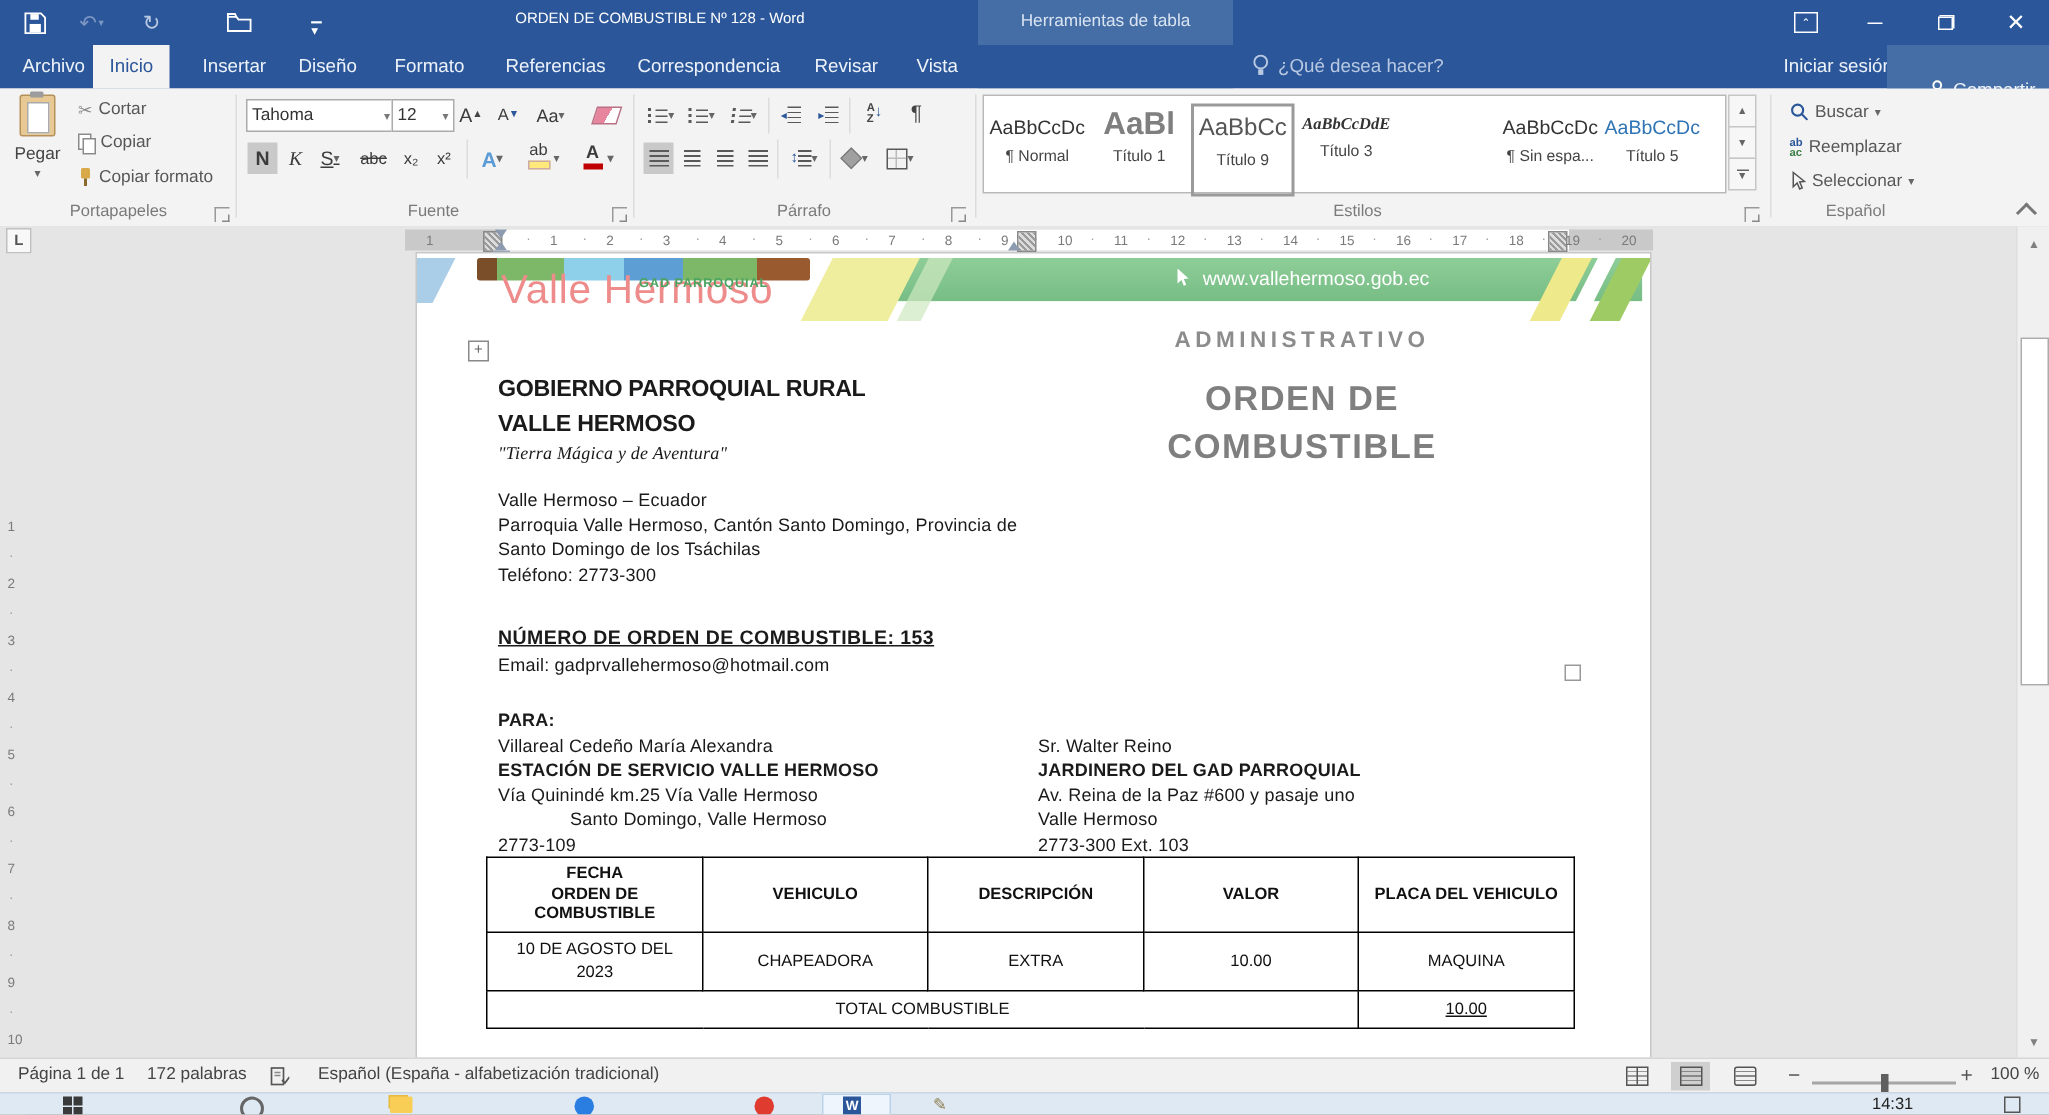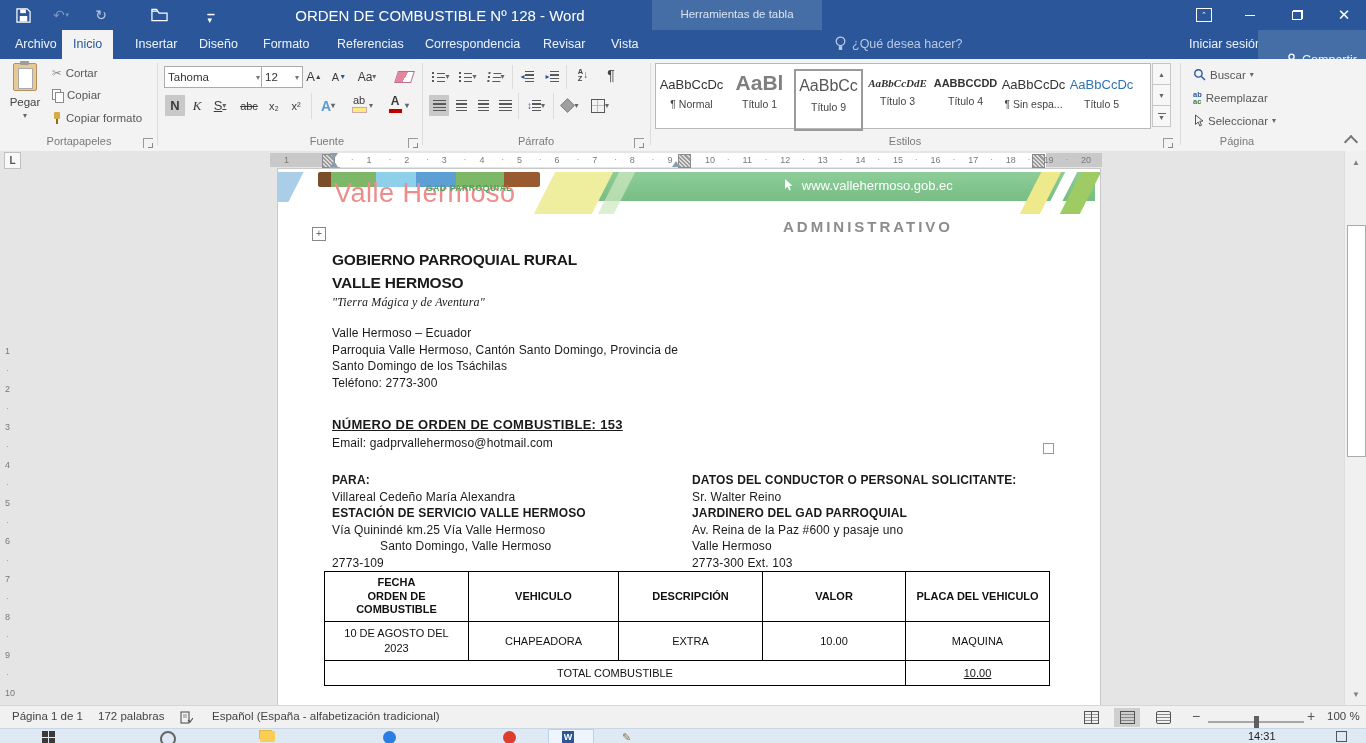--- a/index.html
+++ b/index.html
@@ -2,21 +2,21 @@
 <html><head>
 <meta charset="utf-8">
 <style>
   html,body{margin:0;padding:0;background:#9aa0a6;}
   .app{position:relative;width:1366px;height:743px;overflow:hidden;
        font-family:"Liberation Sans",sans-serif;background:#e5e5e5;-webkit-font-smoothing:antialiased;}
   .abs{position:absolute;}
   
   .titlebar{position:absolute;left:0;top:0;width:1366px;height:30px;background:#2b579a;color:#fff;}
   .qa-btn{position:absolute;top:4px;width:26px;height:22px;display:flex;align-items:center;justify-content:center;color:#fff;font-size:14px;}
-  .title-text{position:absolute;left:160px;top:7px;width:560px;text-align:center;font-size:15px;color:#fff;white-space:nowrap;}
+  .title-text{position:absolute;left:160px;top:7px;width:560px;text-align:center;font-size:10px;color:#fff;white-space:nowrap;}
   .winbtn{position:absolute;top:0;width:44px;height:30px;display:flex;align-items:center;justify-content:center;color:#fff;font-size:13px;}
   .ctx-overlay{position:absolute;left:652px;top:0;width:170px;height:59px;background:#456ea6;}
   .ctx-label{position:absolute;left:0;top:8px;width:170px;text-align:center;font-size:11.5px;color:#d9e4f2;}
   
   .tabsrow{position:absolute;left:0;top:30px;width:1366px;height:29px;background:#2b579a;}
   .rtab{position:absolute;top:0;height:29px;line-height:29px;padding:0 11px;font-size:12.5px;color:#eef3fa;white-space:nowrap;}
   .rtab.active{background:#f3f3f3;color:#2b579a;}
   .tellme{position:absolute;top:0;height:29px;line-height:29px;font-size:12.5px;color:#b9c9e2;white-space:nowrap;}
   
   .ribbon{position:absolute;left:0;top:59px;width:1366px;height:92px;background:#f3f3f3;border-bottom:1px solid #d2d2d2;font-size:11.5px;color:#444;}
@@ -240,21 +240,21 @@
     <div class="fbtn" style="left:344px;top:34px;width:30px;flex-direction:column;font-size:11px;">
       <span>ab</span>
       <span class="ubar" style="background:#ffe97a;border:1px solid #caa;"></span>
       <span class="car" style="position:absolute;right:1px;top:8px;">▾</span>
     </div>
     <div class="fbtn" style="left:380px;top:34px;width:30px;flex-direction:column;font-size:12px;font-weight:bold;">
       <span>A</span>
       <span class="ubar" style="background:#c00000;"></span>
       <span class="car" style="position:absolute;right:1px;top:8px;">▾</span>
     </div>
-    <div class="glabel" style="left:234px;width:110px;text-align:right;">Fuente</div>
+    <div class="glabel" style="left:234px;width:110px;">Fuente</div>
     <div class="dlauncher" style="left:408px;top:79px;"></div>
     <div class="gsep" style="left:422px;"></div>
 
     <div class="fbtn" style="left:429px;top:7px;width:24px;">
         <span class="dotline"></span>
         <span class="car">▾</span>
       </div>
     <div class="fbtn" style="left:456px;top:7px;width:24px;">
         <span class="dotline"></span>
         <span class="car">▾</span>
@@ -324,24 +324,20 @@
         <span class="lab" style="margin-top:3px;">Título 1</span>
       </div>
       <div class="stylecell" style="left:138px;border:2px solid #9a9a9a;width:65px;height:58px;">
         <span class="prev" style="font-size:16px;color:#555;margin-top:6px;">AaBbCc</span>
         <span class="lab">Título 9</span>
       </div>
       <div class="stylecell" style="left:208px;">
         <span class="prev" style="font-size:11px;font-style:italic;font-family:'Liberation Serif',serif;font-weight:bold;">AaBbCcDdE</span>
         <span class="lab">Título 3</span>
       </div>
-      <div class="stylecell" style="left:276px;">
-        <span class="prev" style="font-size:11px;font-weight:bold;">AABBCCDD</span>
-        <span class="lab">Título 4</span>
-      </div>
       <div class="stylecell" style="left:344px;">
         <span class="prev">AaBbCcDc</span>
         <span class="lab">¶ Sin espa...</span>
       </div>
       <div class="stylecell" style="left:412px;">
         <span class="prev" style="color:#2e74b5;">AaBbCcDc</span>
         <span class="lab">Título 5</span>
       </div>
     </div>
     <div class="abs" style="left:1152px;top:4px;width:17px;height:64px;">
@@ -368,21 +364,21 @@
         </span>
       <span>Reemplazar</span>
     </div>
     <div class="smallbtn" style="left:1193px;top:55px;">
       <svg width="11" height="13" viewBox="0 0 10 13">
           <path d="M2 1 L2 10.5 L4.6 8 L6.3 12 L8 11.2 L6.3 7.3 L9.5 7 Z" fill="none" stroke="#555" stroke-width="1"></path>
         </svg>
       <span>Seleccionar</span>
         <span class="car">▾</span>
     </div>
-    <div class="glabel" style="left:1182px;width:110px;">Página</div>
+    <div class="glabel" style="left:1182px;width:110px;">Español</div>
     <div class="abs" style="left:1346px;top:78px;width:8px;height:8px;border-top:2px solid #777;border-right:2px solid #777;transform:rotate(-45deg);"></div>
   </div>
 
   <div class="rulerrow">
     <div class="tabsel">L</div>
     <div class="hruler" id="hruler">
       <div class="white"></div>
       <span class="rn" id="hmargin" style="left:14px;">1</span>
       <div class="hatch" style="left:52px;"></div>
       <div class="tri-d" style="left:60px;top:0;"></div>
@@ -477,20 +473,21 @@
         </div>
         <div class="abs skew" style="left:752px;top:0;width:20px;height:44px;background:#eee98a;"></div>
         <div class="abs skew" style="left:776px;top:0;width:12px;height:44px;background:#fff;"></div>
         <div class="abs skew" style="left:792px;top:0;width:20px;height:44px;background:#9ecb63;"></div>
       </div>
 
       <div class="abs" style="left:34px;top:58px;width:12px;height:12px;border:1px solid #888;color:#666;font-size:10px;line-height:11px;text-align:center;">+</div>
 
       <div class="abs" style="left:455px;top:49px;width:270px;text-align:center;">
         <div style="font-size:15px;font-weight:bold;letter-spacing:3px;color:#8c8c8c;">ADMINISTRATIVO</div>
+        <div style="font-size:23px;font-weight:bold;color:#7f7f7f;line-height:32px;margin-top:14px;letter-spacing:1px;">ORDEN DE COMBUSTIBLE</div>
       </div>
 
       <div class="docline b" style="left:54px;top:82px;font-size:15.5px;letter-spacing:-0.2px;">GOBIERNO PARROQUIAL RURAL</div>
       <div class="docline b" style="left:54px;top:105px;font-size:15.5px;letter-spacing:-0.2px;">VALLE HERMOSO</div>
       <div class="docline" style="left:54px;top:126px;font-size:12px;font-style:italic;font-family:'Liberation Serif',serif;">"Tierra  Mágica y de Aventura"</div>
 
       <div class="docline" style="left:54px;top:157px;">Valle Hermoso – Ecuador</div>
       <div class="docline" style="left:54px;top:173.5px;">Parroquia Valle Hermoso, Cantón Santo Domingo, Provincia de</div>
       <div class="docline" style="left:54px;top:190px;">Santo Domingo de los Tsáchilas</div>
       <div class="docline" style="left:54px;top:206.5px;">Teléfono: 2773-300</div>
@@ -500,21 +497,20 @@
 
       <div class="abs" style="left:765px;top:274px;width:9px;height:9px;border:1px solid #999;"></div>
 
       <div class="docline b" style="left:54px;top:304px;">PARA:</div>
       <div class="docline" style="left:54px;top:320.5px;">Villareal Cedeño María Alexandra</div>
       <div class="docline b" style="left:54px;top:337px;">ESTACIÓN DE SERVICIO VALLE HERMOSO</div>
       <div class="docline" style="left:54px;top:353.5px;">Vía Quinindé km.25 Vía Valle Hermoso</div>
       <div class="docline" style="left:54px;top:370px;margin-left:48px;">Santo Domingo, Valle Hermoso</div>
       <div class="docline" style="left:54px;top:386.5px;">2773-109</div>
 
-      <div class="docline b" style="left:414px;top:304px;">DATOS DEL CONDUCTOR O PERSONAL SOLICITANTE:</div>
       <div class="docline" style="left:414px;top:320.5px;">Sr. Walter Reino</div>
       <div class="docline b" style="left:414px;top:337px;">JARDINERO DEL GAD PARROQUIAL</div>
       <div class="docline" style="left:414px;top:353.5px;">Av. Reina de la Paz #600 y pasaje uno</div>
       <div class="docline" style="left:414px;top:370px;">Valle Hermoso</div>
       <div class="docline" style="left:414px;top:386.5px;">2773-300 Ext. 103</div>
 
       <table class="ordertable">
         <tbody>
             <tr style="height:50px;">
           <td class="hd" style="width:143px;">FECHA

